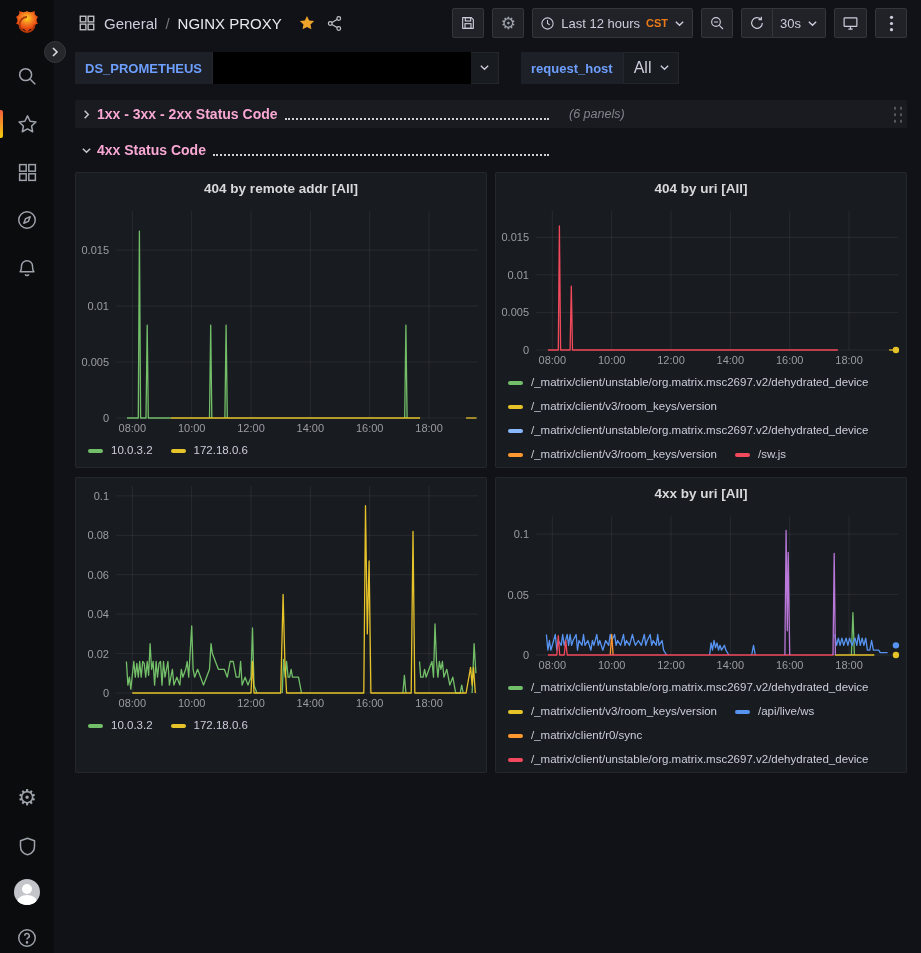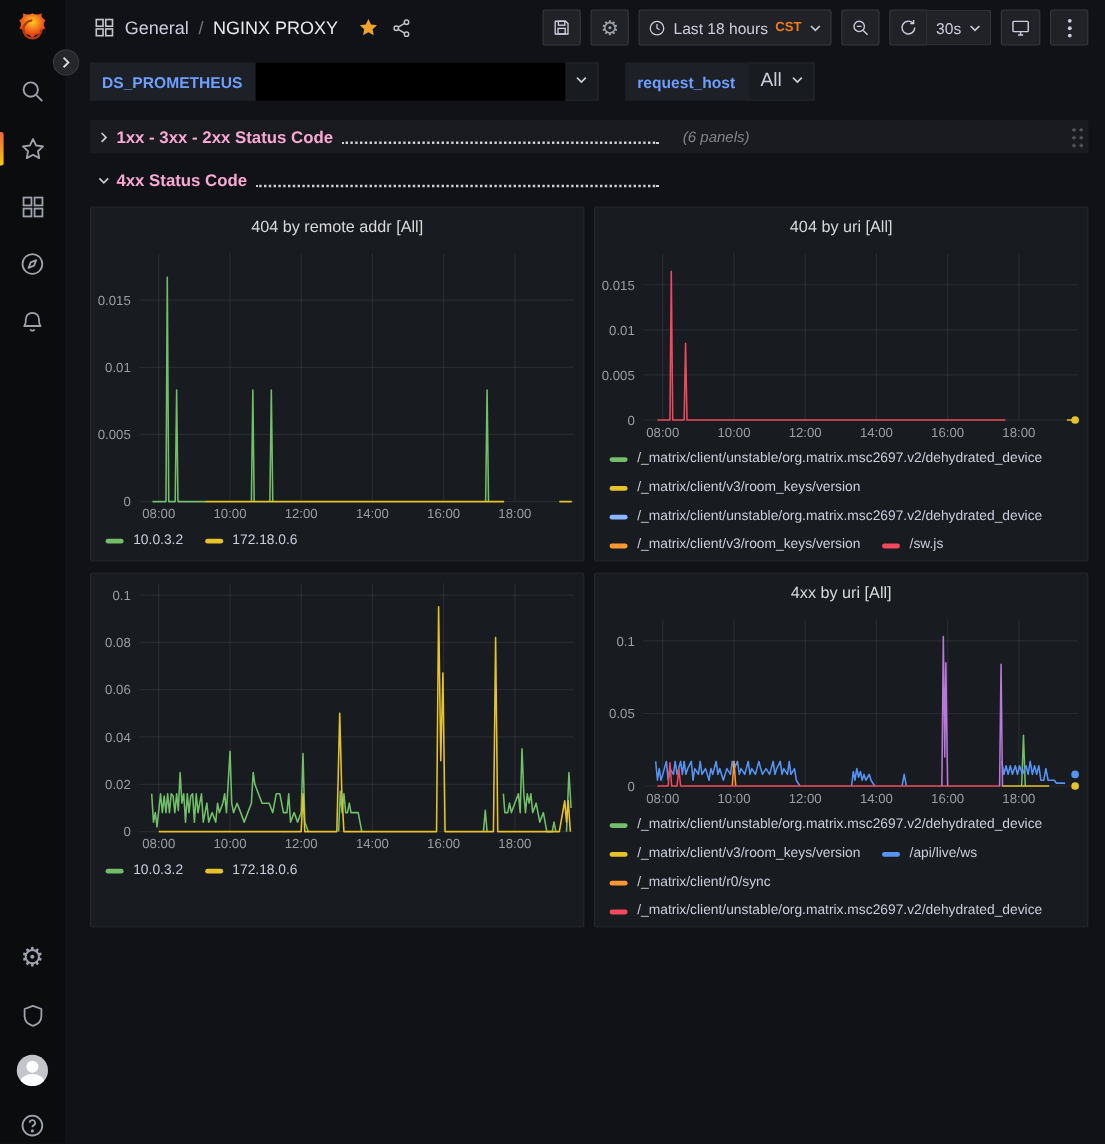--- a/index.html
+++ b/index.html
@@ -52,21 +52,21 @@
   .rowhdr.collapsed { background:rgba(204,204,220,0.05); }
   .row-left { display:flex; align-items:flex-end; width:472px; }
   .row-chev { color:#c7c8cd; width:16px; display:flex; align-items:center; align-self:center; }
   .row-title { font-size:14px; font-weight:700; color:#f9a8d4; white-space:nowrap; line-height:26px; }
   .dots { flex:1; border-bottom:2px dotted #cfd0d6; margin:0 4px 7px 7px; }
   .row-count { font-size:12.5px; font-style:italic; color:#81848c; margin-left:16px; }
   .drag-handle { margin-left:auto; width:12px; height:20px; background-image:radial-gradient(circle,#54565c 1.2px,transparent 1.4px); background-size:6px 6.5px; background-position:1px 1px; cursor:grab; }
 
   .grid2 { display:grid; grid-template-columns:412px 412px; column-gap:8px; row-gap:9px; margin:2px 0 9px 0; }
   .panel { height:296px; background:#181b1f; border:1px solid rgba(204,204,220,0.07); border-radius:2px; display:flex; flex-direction:column; overflow:hidden; }
-  .panel-title { flex:0 0 30px; display:flex; align-items:center; justify-content:center; font-size:13.5px; font-weight:400; color:#d8d9da; cursor:pointer; }
+  .panel-title { flex:0 0 30px; display:flex; align-items:center; justify-content:center; font-size:13.5px; font-weight:700; color:#d8d9da; cursor:pointer; }
   .chart-wrap { position:relative; width:100%; }
   .p-tall .chart-wrap { height:234px; }
   .p-short .chart-wrap { height:166px; }
   .legend { padding:2px 10px 4px 12px; font-size:11.5px; color:#ccccdc; display:flex; flex-wrap:wrap; column-gap:18px; row-gap:1px; overflow:hidden; align-content:flex-start; }
   .legend-item { display:flex; align-items:center; white-space:nowrap; line-height:23px; cursor:pointer; }
   .swatch { display:inline-block; width:15px; height:4px; border-radius:2px; margin-right:8px; flex:0 0 auto; }
 
   .bottom-rows .rowhdr { margin-bottom:8px; }
 </style>
 </head>
@@ -187,21 +187,21 @@
             </svg>
         </div>
         <div class="tb-btn">
             <span class="gear-glyph" style="font-size:17px;">⚙</span>
           </div>
         <div class="tb-btn">
           <svg width="15" height="15" viewBox="0 0 24 24" fill="none" stroke="#ccccdc" stroke-width="1.7">
               <circle cx="12" cy="12" r="9"></circle>
               <path d="M12 6.5V12l3.5 2"></path>
             </svg>
-          <span>Last 18 hours</span>
+          <span>Last 12 hours</span>
           <span class="tz">CST</span>
           <svg width="11" height="11" viewBox="0 0 12 12">
               <path d="M2 4l4 4 4-4" fill="none" stroke="#ccccdc" stroke-width="1.5"></path>
             </svg>
         </div>
         <div class="tb-btn">
           <svg width="16" height="16" viewBox="0 0 24 24" fill="none" stroke="#ccccdc" stroke-width="1.7">
               <circle cx="10.5" cy="10.5" r="6.5"></circle>
               <path d="M15.5 15.5L21 21M7.5 10.5h6"></path>
             </svg>

